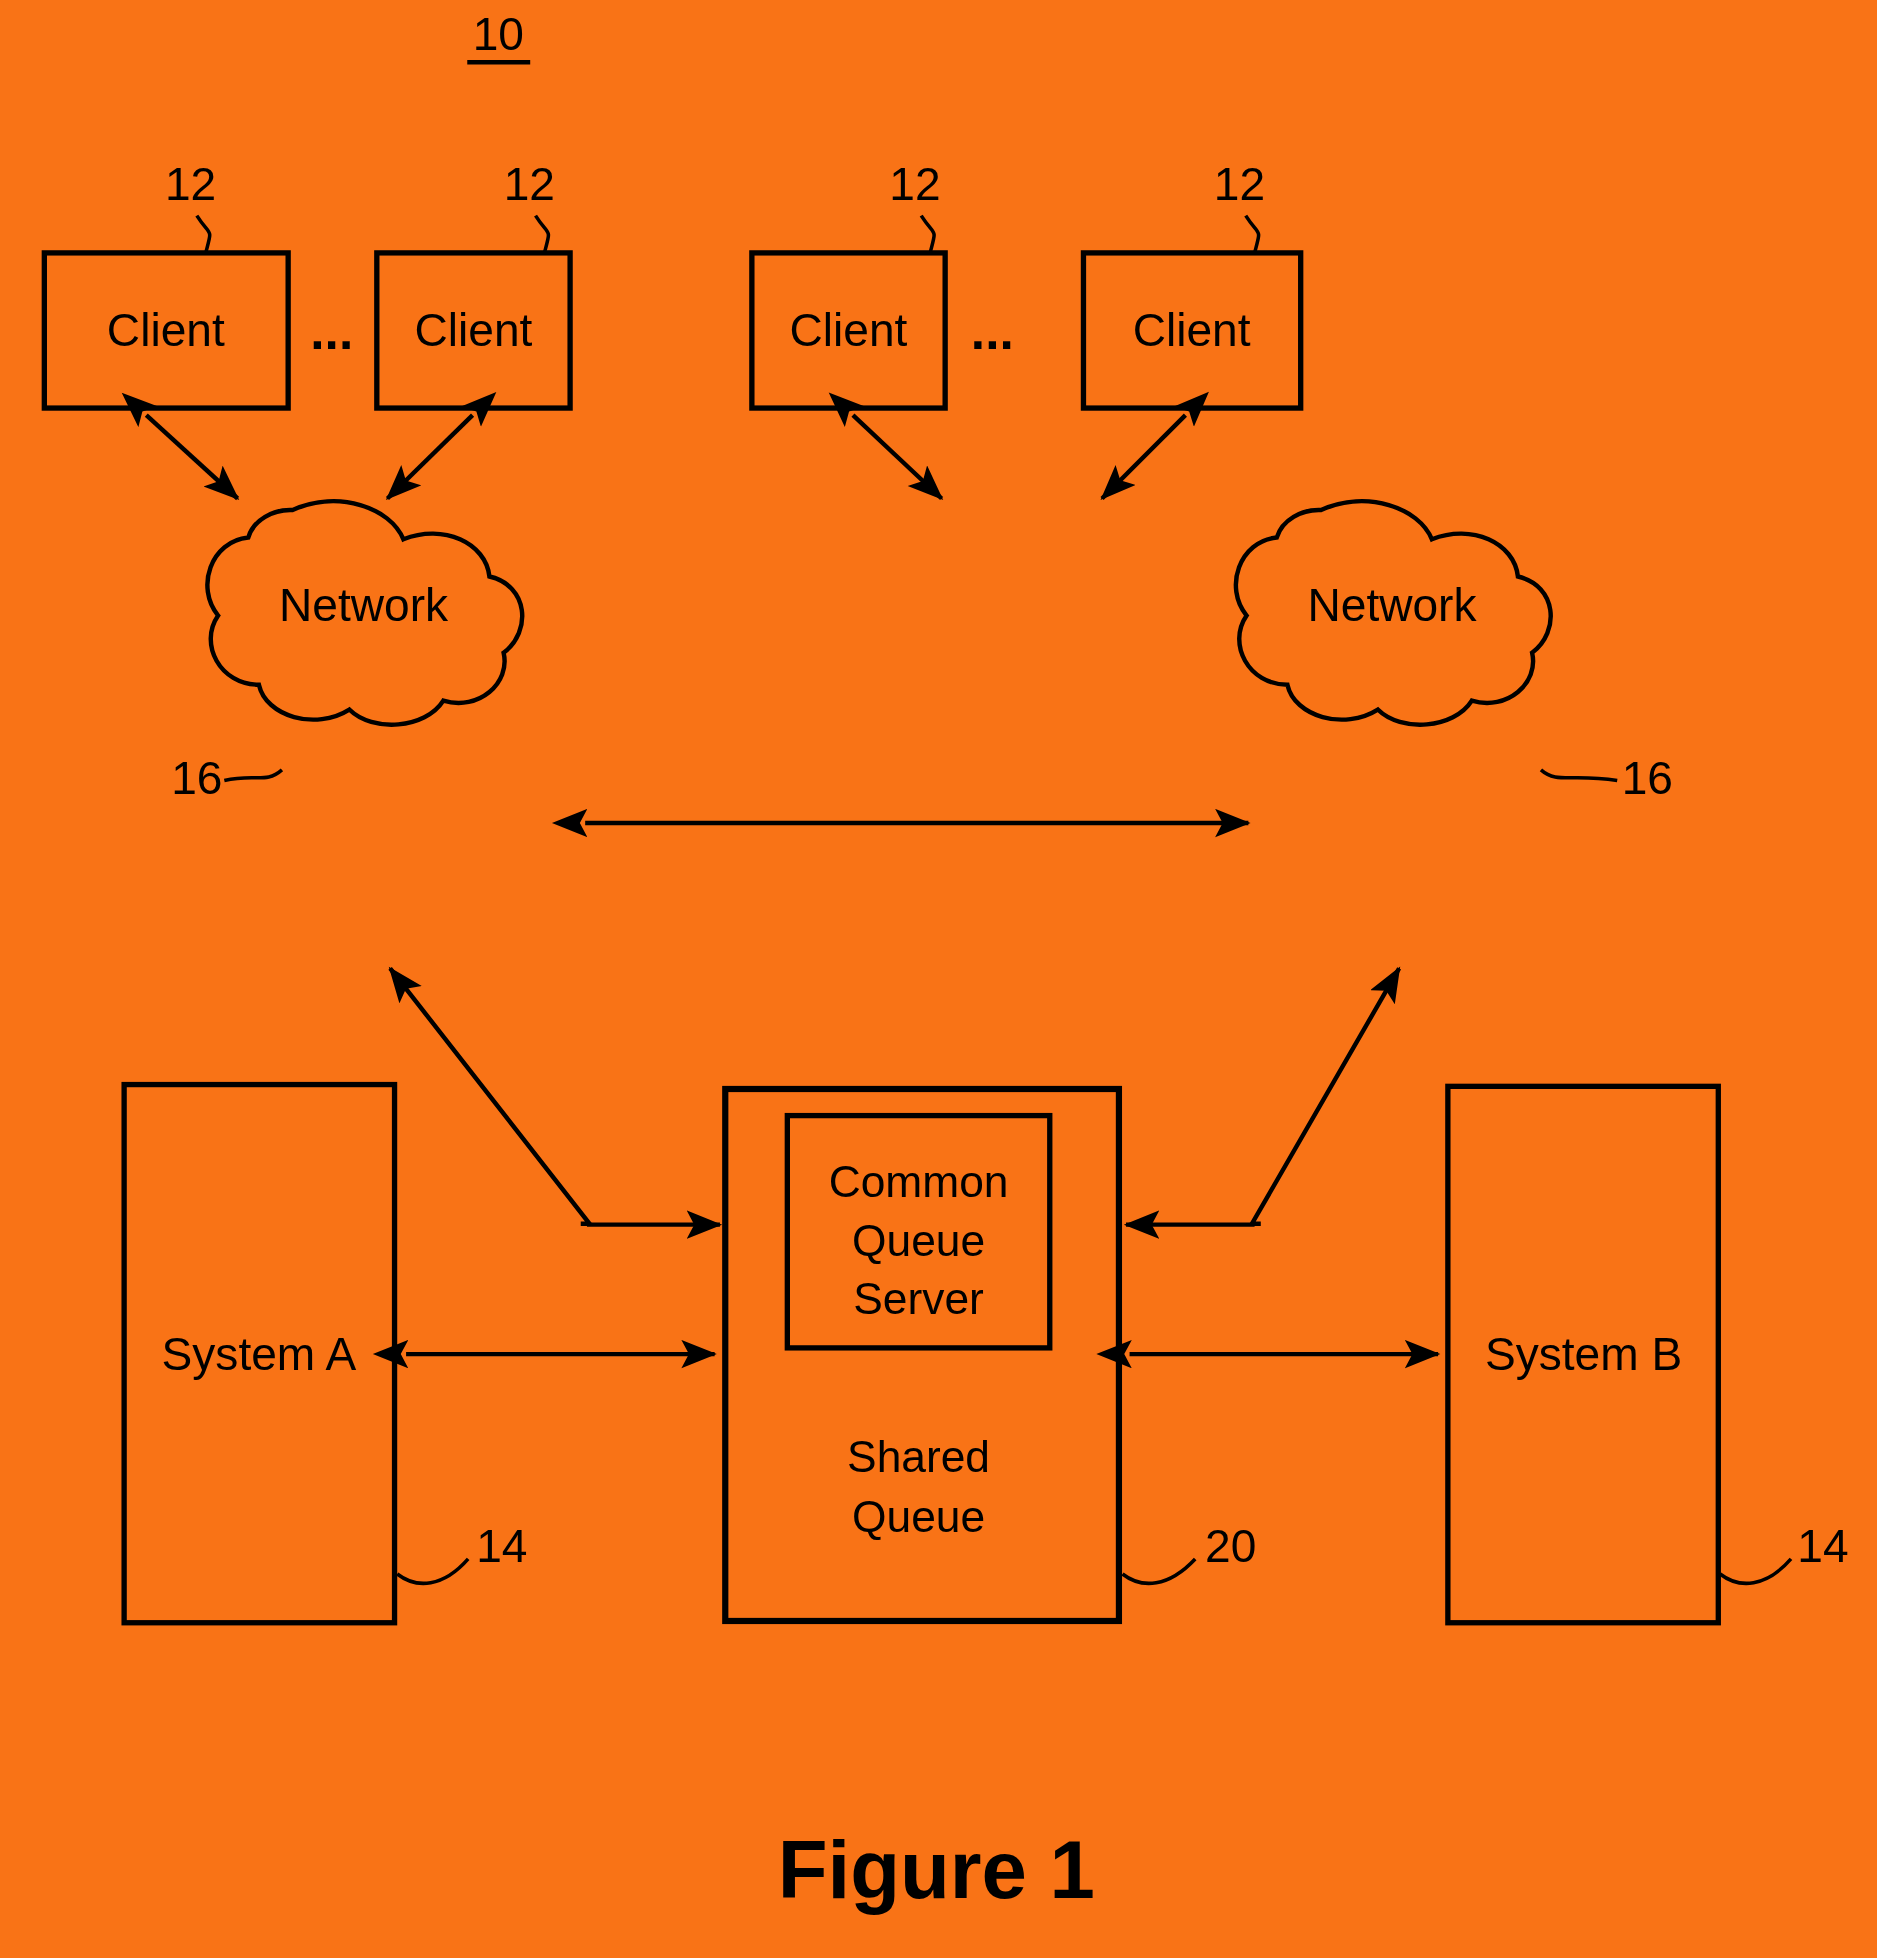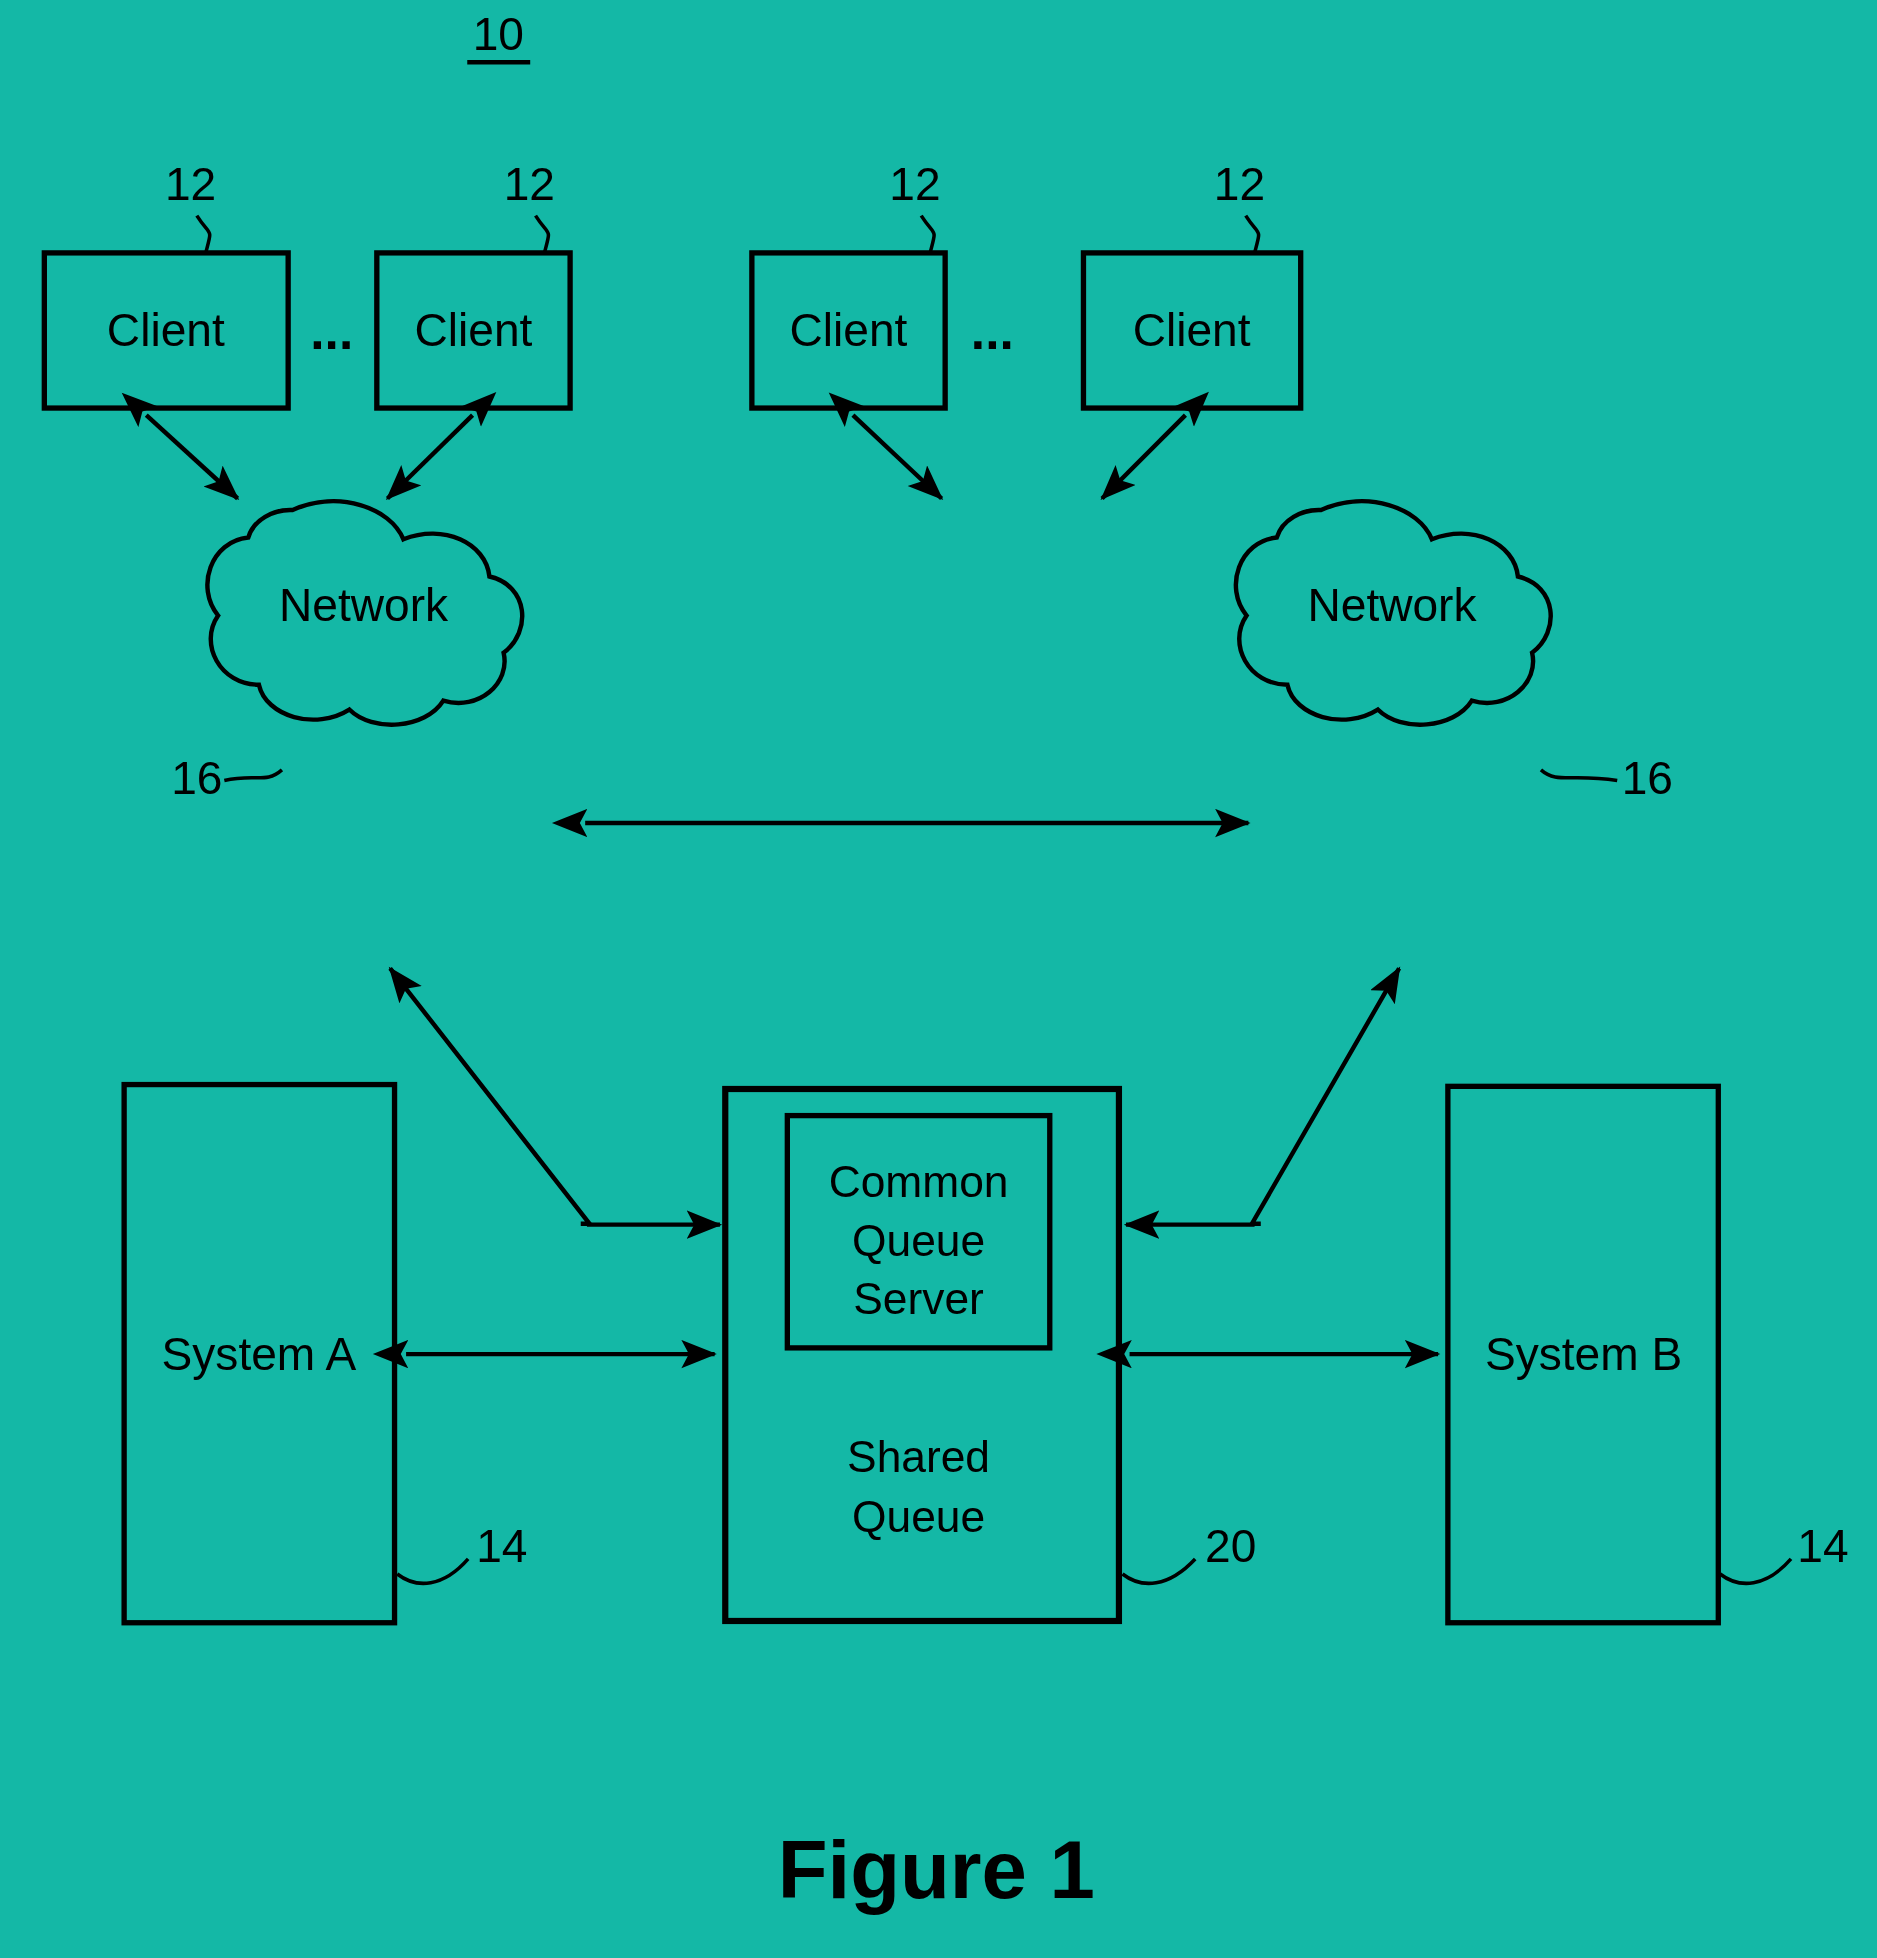--- a/index.html
+++ b/index.html
@@ -9,21 +9,21 @@
     background: #ffffff;
   }
   body {
     font-family: "Liberation Sans", sans-serif;
     color: #000000;
   }
   #page {
     position: relative;
     width: 1877px;
     height: 1959px;
-    background: #14b8a6;
+    background: #f97316;
     overflow: hidden;
   }
   #figure-svg {
     position: absolute;
     left: 0;
     top: 0;
     width: 1877px;
     height: 1959px;
   }
   .svg-text {

